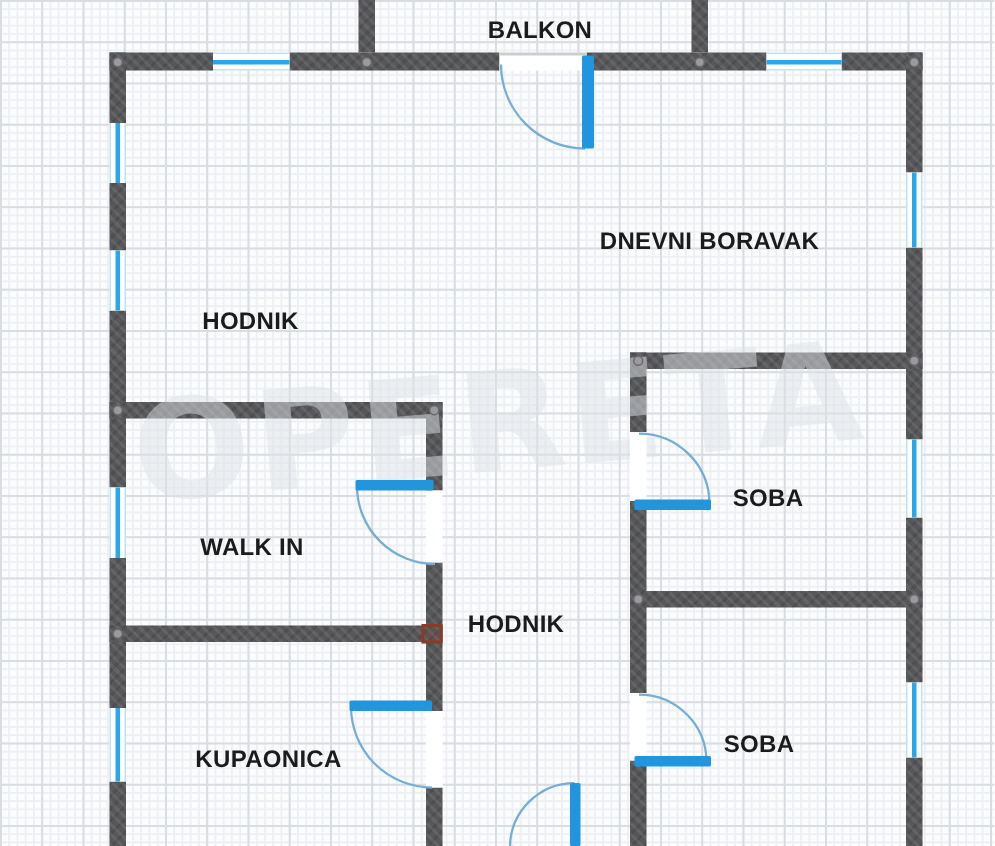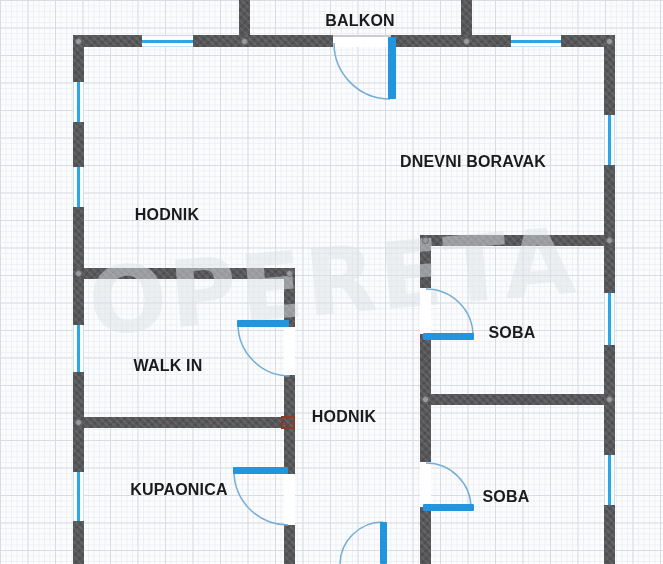--- a/index.html
+++ b/index.html
@@ -143,16 +143,16 @@
   <div class="dot" style="left:75px;top:419px"></div>
 
   <div class="marker" style="left:281px;top:416px;width:14px;height:13px"></div>
 
   <div class="room-label" style="left:360px;top:21px">BALKON</div>
   <div class="room-label" style="left:473px;top:162px">DNEVNI BORAVAK</div>
   <div class="room-label" style="left:167px;top:215px">HODNIK</div>
   <div class="room-label" style="left:168px;top:366px">WALK IN</div>
   <div class="room-label" style="left:344px;top:417px">HODNIK</div>
   <div class="room-label" style="left:512px;top:333px">SOBA</div>
-  <div class="room-label" style="left:179px;top:490px">KUPAONICA</div>
+  <div class="room-label" style="left:179px;top:507px">KUPAONICA</div>
   <div class="room-label" style="left:506px;top:497px">SOBA</div>
 
 </div>
 
 </body></html>

